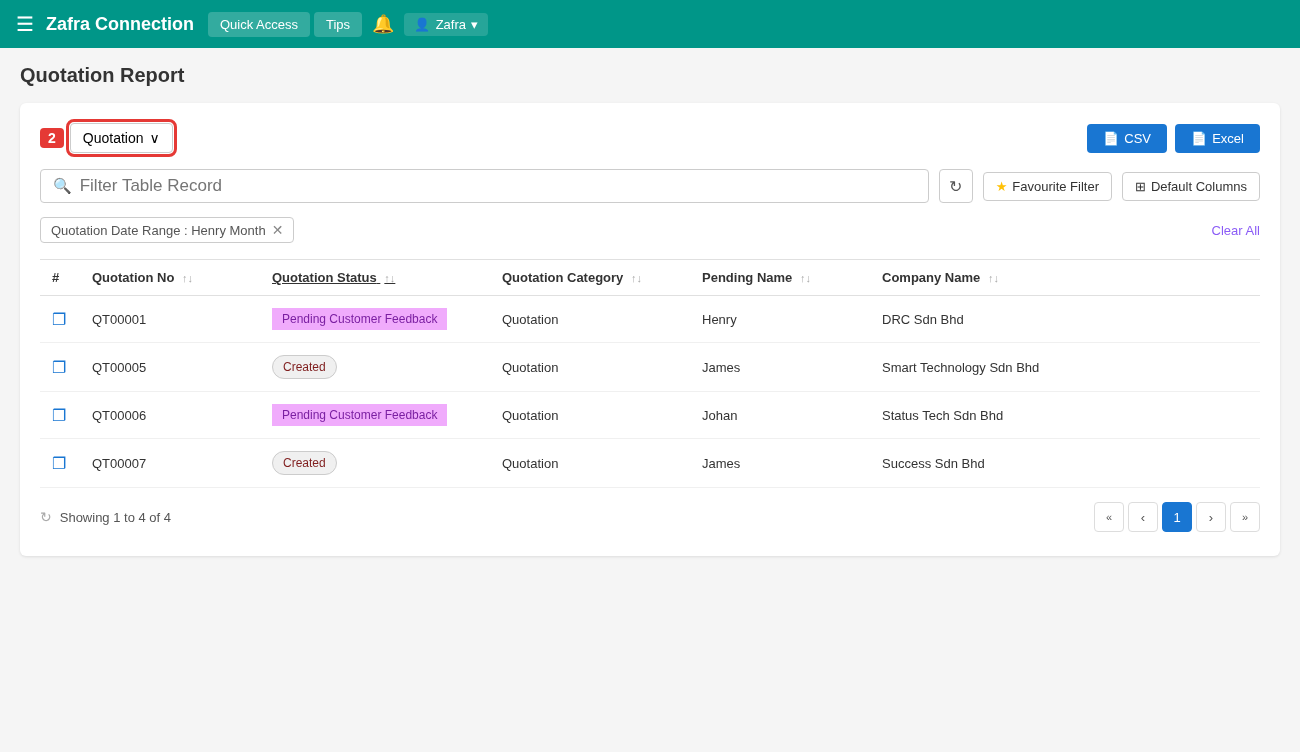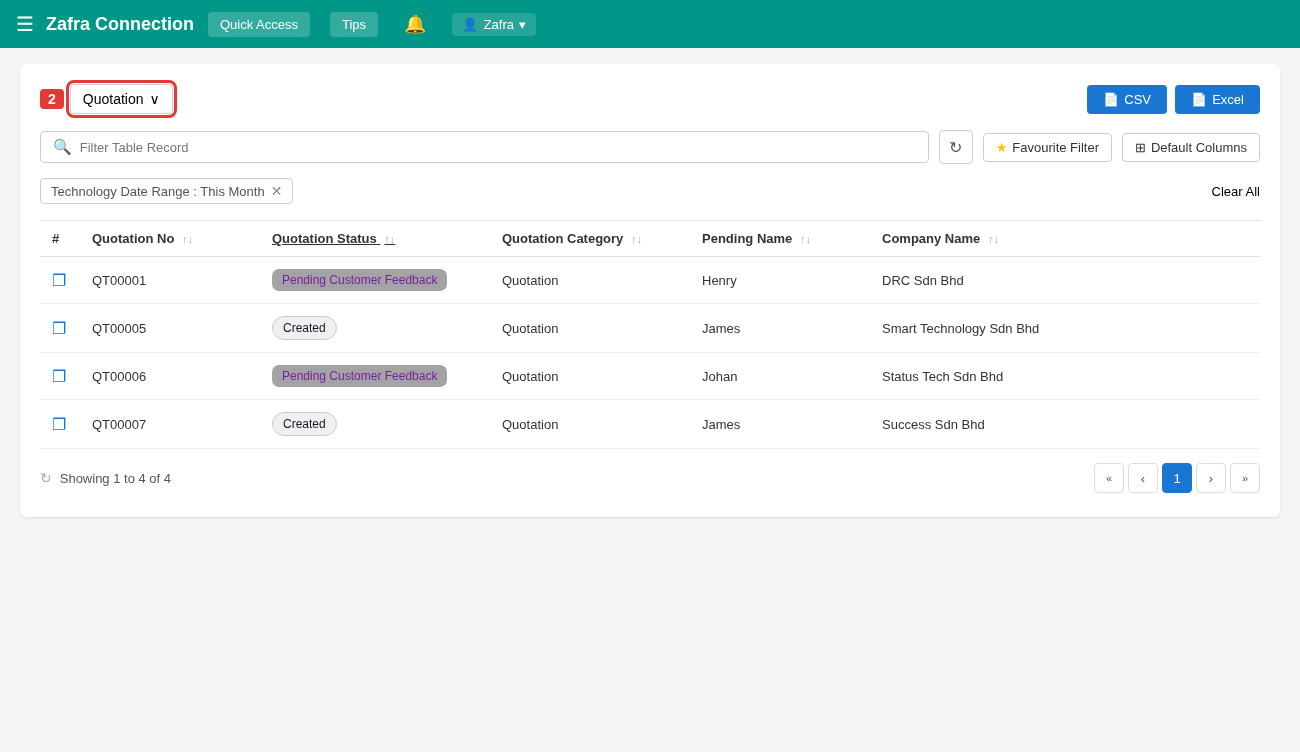--- a/index.html
+++ b/index.html
@@ -25,21 +25,21 @@
       margin-right: 14px;
     }
     .navbar-tagline {
       font-size: 13px;
       opacity: 0.9;
       flex: 1;
     }
     .navbar-right {
       display: flex;
       align-items: center;
-      gap: 20px;
+      gap: 4px;
     }
     .navbar-btn {
       background: rgba(255,255,255,0.2);
       border: none;
       color: white;
       padding: 5px 12px;
       border-radius: 4px;
       cursor: pointer;
       font-size: 13px;
     }
@@ -165,21 +165,21 @@
       display: flex;
       align-items: center;
       border: 1px solid #ccc;
       border-radius: 4px;
       padding: 6px 12px;
       background: white;
     }
     .search-box input {
       border: none;
       outline: none;
-      font-size: 13px;
+      font-size: 17px;
       width: 100%;
       color: #000000;
     }
     .search-icon-span { color: #aaa; margin-right: 8px; font-size: 15px; }
     .refresh-btn {
       border: 1px solid #ccc;
       background: white;
       width: 34px;
       height: 34px;
       border-radius: 4px;
@@ -235,21 +235,21 @@
     }
     .tag-close {
       cursor: pointer;
       color: #888;
       font-size: 14px;
     }
     .clear-all-btn {
       margin-left: auto;
       border: none;
       background: none;
-      color: #000000;
+      color: #8b5cf6;
       cursor: pointer;
       font-size: 13px;
     }
 
     
     .data-table {
       width: 100%;
       border-collapse: collapse;
     }
     .data-table th {
@@ -278,30 +278,30 @@
 
     .sort-arrows { color: #aaa; font-size: 11px; margin-left: 4px; }
 
     .edit-icon {
       color: #1976D2;
       cursor: pointer;
       font-size: 16px;
     }
 
     .status-badge-purple {
-      background: #a3a3a3;
+      background: #f0abfc;
       color: #7B1FA2;
       padding: 4px 10px;
-      border-radius: 7px;
+      border-radius: 0;
       font-size: 12px;
       display: inline-block;
     }
     .status-badge-gray {
       background: #f0f0f0;
-      color: #0f172a;
+      color: #7f1d1d;
       padding: 4px 10px;
       border-radius: 12px;
       font-size: 12px;
       border: 1px solid #ccc;
       display: inline-block;
     }
 
     .customer-name { color: #E67E22; }
 
     
@@ -359,20 +359,21 @@
     </button>
     <div class="navbar-user">
       <span>👤</span>
       <span>Zafra</span>
       <span>▾</span>
     </div>
   </div>
 </nav>
 
 <div class="main-content">
+  <div class="page-title">Quotation Report</div>
 
   <div class="card">
 
     <div class="filter-row">
       <div class="dropdown-with-badge">
         <span class="badge-number">2</span>
         <button class="dropdown-btn">
           <span>Quotation</span>
           <span>∨</span>
         </button>
@@ -402,21 +403,21 @@
         <span>Favourite Filter</span>
       </button>
       <button class="default-col-btn">
         <span>⊞</span>
         <span>Default Columns</span>
       </button>
     </div>
 
     <div class="tag-row">
       <div class="filter-tag">
-        <span>Technology Date Range : This Month</span>
+        <span>Quotation Date Range : Henry Month</span>
         <span class="tag-close">✕</span>
       </div>
       <button class="clear-all-btn">Clear All</button>
     </div>
 
     <table class="data-table">
       <thead>
         <tr>
           <th class="col-hash">
             <span>#</span>

